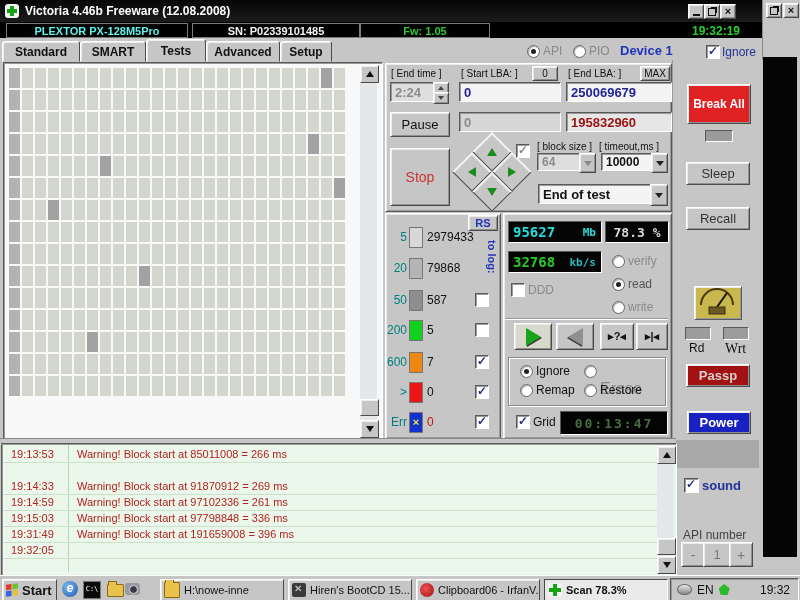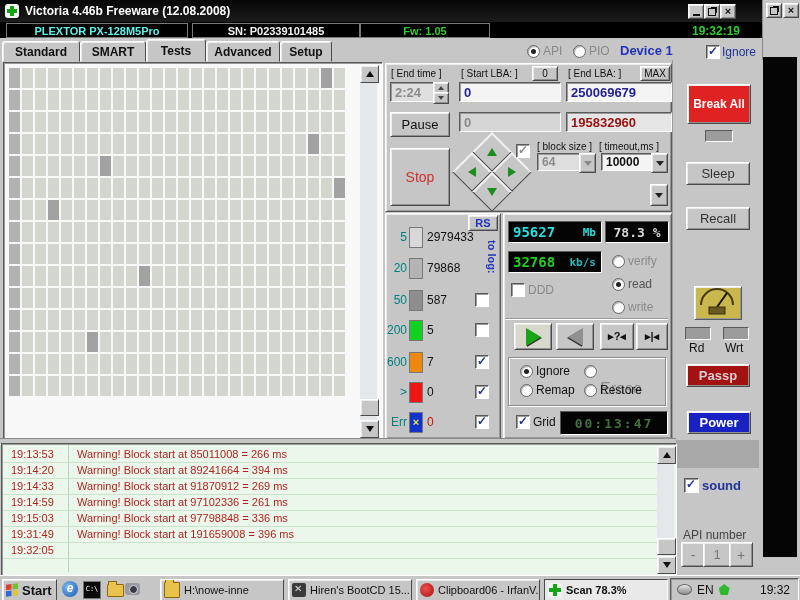--- a/index.html
+++ b/index.html
@@ -608,20 +608,21 @@
   <span class="lbl" style="left:599px;top:141px;font-size:10px;">[ timeout,ms ]</span>
   <div class="inputbox dim" style="left:537px;top:153px;width:42px;height:16px;background:#dedede;color:#8a8a8a;font-size:12px;">64</div>
   <div class="abs btn" style="left:579px;top:153px;width:15px;height:18px;">
       <div class="dd-arrow" style="border-top-color:#8a8a8a;"></div>
     </div>
   <div class="inputbox" style="left:601px;top:153px;width:50px;height:16px;font-size:12px;">10000</div>
   <div class="abs btn" style="left:651px;top:153px;width:15px;height:18px;">
       <div class="dd-arrow"></div>
     </div>
 
+  <div class="inputbox" style="left:538px;top:184px;width:112px;height:18px;font-size:13px;">End of test</div>
   <div class="abs btn" style="left:650px;top:184px;width:16px;height:20px;">
       <div class="dd-arrow"></div>
     </div>
 
   <div class="abs raised" style="left:385px;top:213px;width:114px;height:224px;"></div>
   <div class="abs btn" style="left:468px;top:215px;width:28px;height:14px;font-size:11px;font-weight:bold;color:#2233bb;">RS</div>
   <div class="abs" style="left:482px;top:240px;width:16px;height:62px;writing-mode:vertical-rl;color:#2233bb;font-weight:bold;font-size:11px;">to log:</div>
   <div id="legend-rows" class="abs" style="left:385px;top:213px;width:114px;height:224px;">
       <div class="leg-row" style="top: 14px;">
         <span class="leg-label">5</span>
@@ -726,45 +727,41 @@
   <div class="abs raised" style="left:694px;top:286px;width:46px;height:32px;background:#c9b84e;">
     <svg width="44" height="30" viewBox="0 0 44 30">
       <path d="M6 18 A 16 16 0 0 1 38 18" fill="none" stroke="#4a3a10" stroke-width="2"></path>
       <line x1="22" y1="20" x2="32" y2="6" stroke="#1a1208" stroke-width="2"></line>
       <rect x="14" y="20" width="16" height="7" fill="#6a5a20" stroke="#3a2e0c"></rect>
     </svg>
   </div>
   <div class="abs sunken" style="left:685px;top:327px;width:24px;height:11px;background:#9c9c9c;"></div>
   <div class="abs sunken" style="left:723px;top:327px;width:24px;height:11px;background:#9c9c9c;"></div>
   <span class="lbl" style="left:689px;top:341px;font-size:12px;">Rd</span>
-  <span class="lbl" style="left:725px;top:341px;font-size:12px;">Wrt</span>
+  <span class="lbl" style="left:725px;top:341px;font-size:14px;font-family:Liberation Serif, serif;">Wrt</span>
 
   <div class="abs btn" style="left:686px;top:364px;width:62px;height:21px;background:#a31212;color:#d8d0d0;font-weight:bold;font-size:13px;">Passp</div>
   <div class="abs btn" style="left:687px;top:411px;width:62px;height:21px;background:#1822c2;color:#fff;font-weight:bold;font-size:13px;">Power</div>
 
   <div class="abs" style="left:676px;top:440px;width:83px;height:28px;background:#a8a8a8;"></div>
   <div class="cb checked" style="left:684px;top:478px;width:13px;height:13px;"></div>
   <span class="lbl" style="left:702px;top:478px;font-size:13px;font-weight:bold;color:#223399;">sound</span>
 
   <span class="lbl" style="left:683px;top:528px;font-size:12px;color:#444;">API number</span>
   <div class="abs btn" style="left:681px;top:542px;width:22px;height:23px;color:#777;font-size:14px;">-</div>
   <div class="abs btn" style="left:703px;top:542px;width:26px;height:23px;color:#777;font-size:13px;">1</div>
   <div class="abs btn" style="left:729px;top:542px;width:22px;height:23px;color:#777;font-size:14px;">+</div>
 
   <div class="abs" style="left:0;top:438px;width:676px;height:5px;background:#c6c6c6;border-top:1px solid #8a8a8a;border-bottom:1px solid #fff;"></div>
   <div class="abs sunken" style="left:1px;top:443px;width:674px;height:131px;background:#eaf7ea;"></div>
   <div class="abs" style="left:68px;top:445px;width:1px;height:127px;background:#b8d4b8;"></div>
   <div id="log-rows" class="abs" style="left:3px;top:446px;width:654px;height:126px;overflow:hidden;">
       <div class="log-row" style="top: 0px;">
         <span class="log-time">19:13:53</span>
         <span class="log-msg">Warning! Block start at 85011008 = 266 ms</span>
-      </div>
-      <div class="log-row" style="top: 16px;">
-        <span class="log-time">19:14:20</span>
-        <span class="log-msg">Warning! Block start at 89241664 = 394 ms</span>
       </div>
       <div class="log-row" style="top: 32px;">
         <span class="log-time">19:14:33</span>
         <span class="log-msg">Warning! Block start at 91870912 = 269 ms</span>
       </div>
       <div class="log-row" style="top: 48px;">
         <span class="log-time">19:14:59</span>
         <span class="log-msg">Warning! Block start at 97102336 = 261 ms</span>
       </div>
       <div class="log-row" style="top: 64px;">

